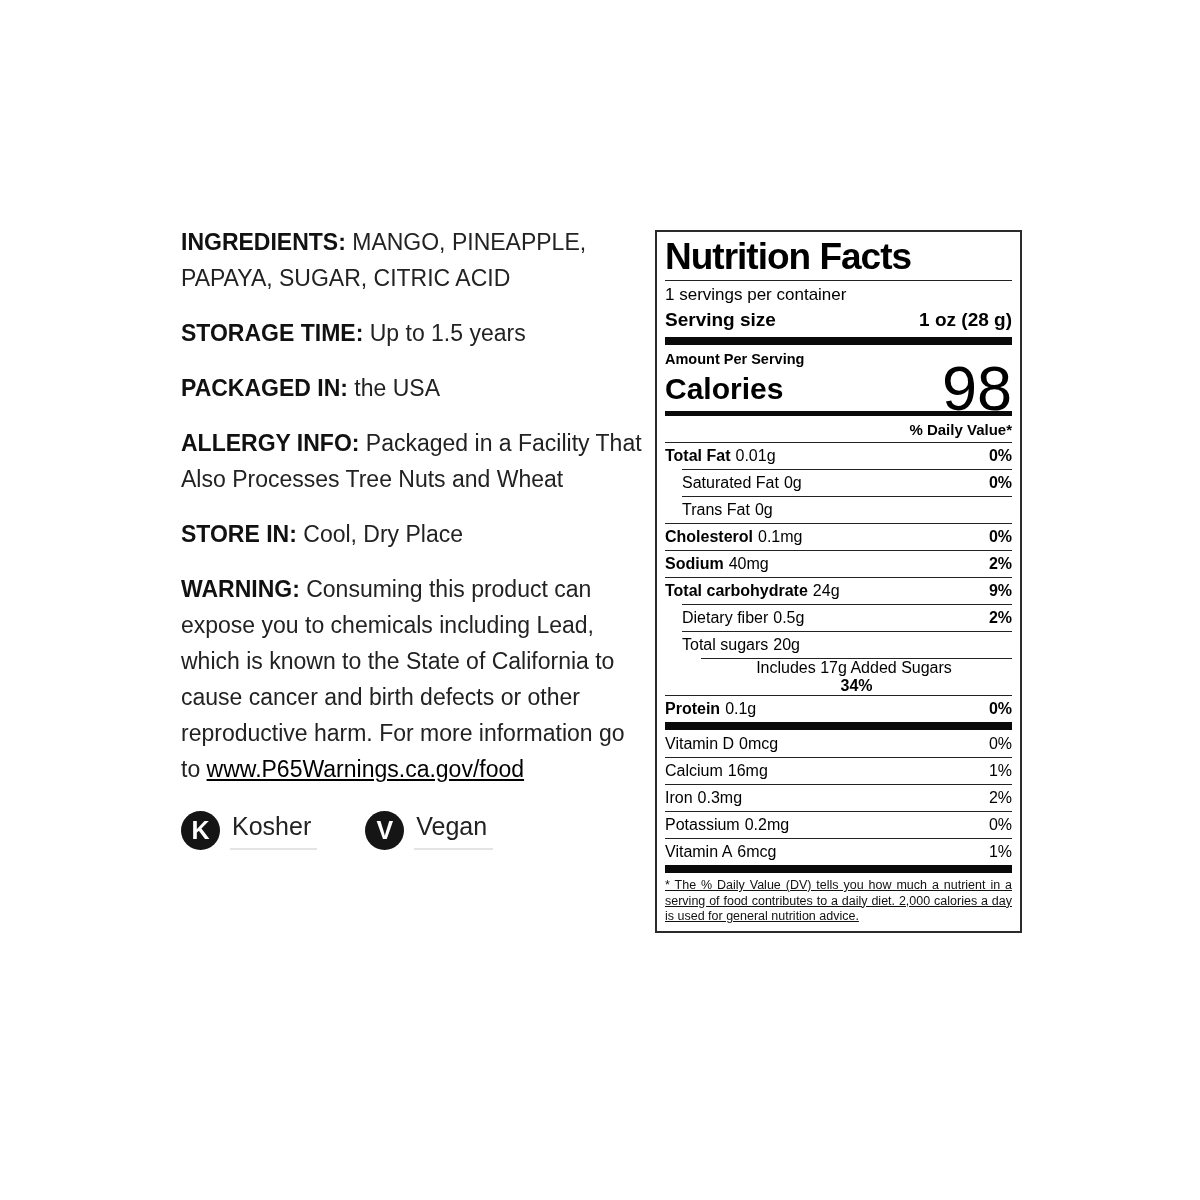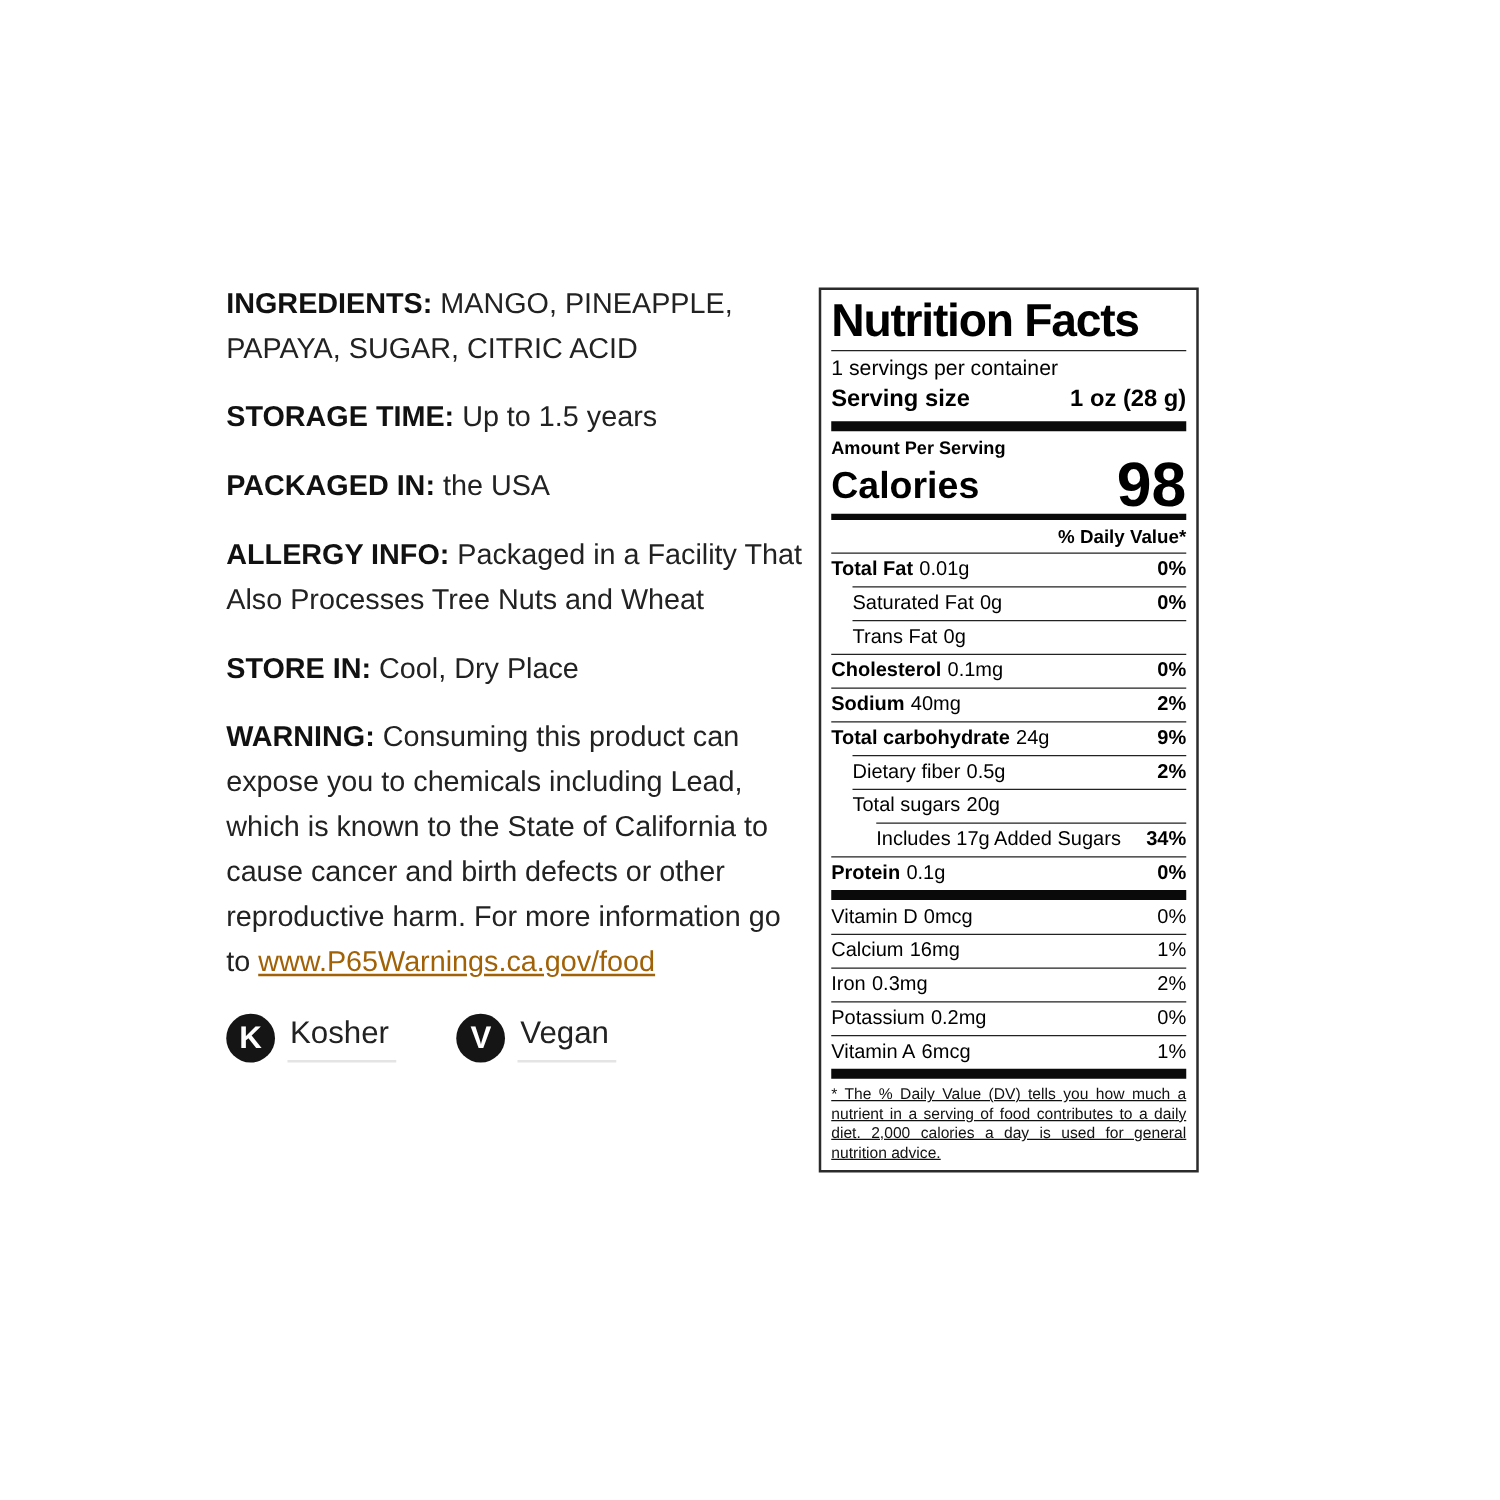--- a/index.html
+++ b/index.html
@@ -10,61 +10,61 @@
     font-family: "Liberation Sans", sans-serif;
     color: #1a1a1a;
     position: relative;
     overflow: hidden;
   }
 
   
   .left-col { position: absolute; left: 181px; top: 224px; width: 466px; }
   .left-col p { margin: 0 0 19px 0; font-size: 23px; line-height: 36px; color: #222; }
   .left-col p b { color: #111; }
-  .left-col a { color: #a16207; }
+  .left-col a { color: #000000; }
 
   .badges { display: flex; align-items: center; gap: 48px; margin-top: 24px; }
   .badge { display: flex; align-items: center; gap: 10px; }
   .badge-circle {
     width: 39px; height: 39px; border-radius: 50%;
     background: #151515; color: #fff;
     display: flex; align-items: center; justify-content: center;
     font-weight: bold; font-size: 25px; line-height: 1;
   }
   .badge-label {
     font-size: 25px; color: #222;
     border-bottom: 2px solid #e4e4e4; padding: 0 6px 7px 2px;
   }
 
   
   .panel {
-    position: absolute; left: 655px; top: 230px; width: 304px;
+    position: absolute; left: 655px; top: 230px; width: 367px;
     border: 2px solid #2b2b2b; background: #fff;
     padding: 5px 8px 6px 8px; color: #000;
   }
   .nf-title { font-size: 37px; font-weight: bold; letter-spacing: -1px; line-height: 40px; white-space: nowrap; }
   .hair { border-top: 1px solid #222; margin: 3px 0 2px 0; }
   .servings { font-size: 17px; line-height: 22px; padding-top: 1px; }
   .serving-size { display: flex; justify-content: space-between; font-weight: bold; font-size: 19px; line-height: 24px; padding: 2px 0 5px 0; }
   .bar8 { height: 8px; background: #0a0a0a; }
   .bar5 { height: 5px; background: #0a0a0a; margin-top: 4px; }
   .aps { font-weight: bold; font-size: 14.5px; line-height: 17px; padding-top: 6px; }
   .cal-row { display: flex; justify-content: space-between; align-items: flex-end; padding-top: 1px; text-align: center; }
   .cal-label { font-size: 30px; font-weight: bold; line-height: 36px; }
-  .cal-value { font-size: 50px; font-weight: bold; line-height: 38px; }
+  .cal-value { font-size: 63px; font-weight: normal; line-height: 38px; }
   .dv-header { text-align: right; font-weight: bold; font-size: 15px; line-height: 19px; padding: 4px 0 3px 0; }
 
   .nrow {
     display: flex; justify-content: space-between; align-items: center;
     font-size: 16px; min-height: 27px; border-top: 1px solid #222;
   }
   .nrow .amt { margin-left: 5px; }
   .b { font-weight: bold; }
   .ind1 { margin-left: 17px; }
-  .ind2 { margin-left: 36px; }
+  .ind2 { margin-left: 36px; flex-direction: column; }
   .no-sep { border-top: none; }
 
   .footnote { font-size: 12.5px; line-height: 15.5px; text-align: justify; padding-top: 5px; color: #111; text-decoration: underline; }
 </style>
 </head>
 <body>
 
 <div class="left-col">
 
   <p>

